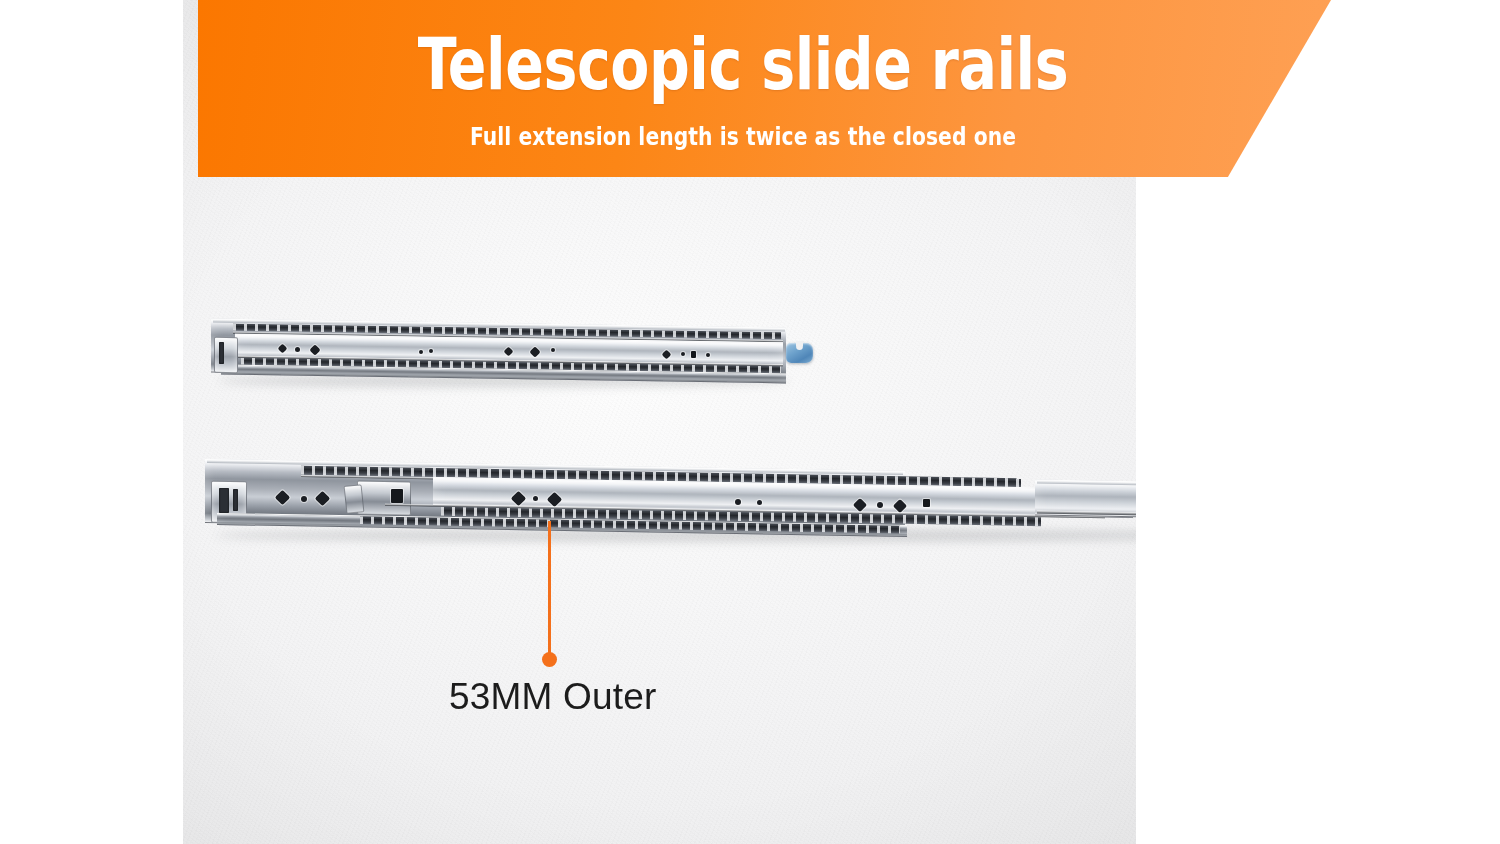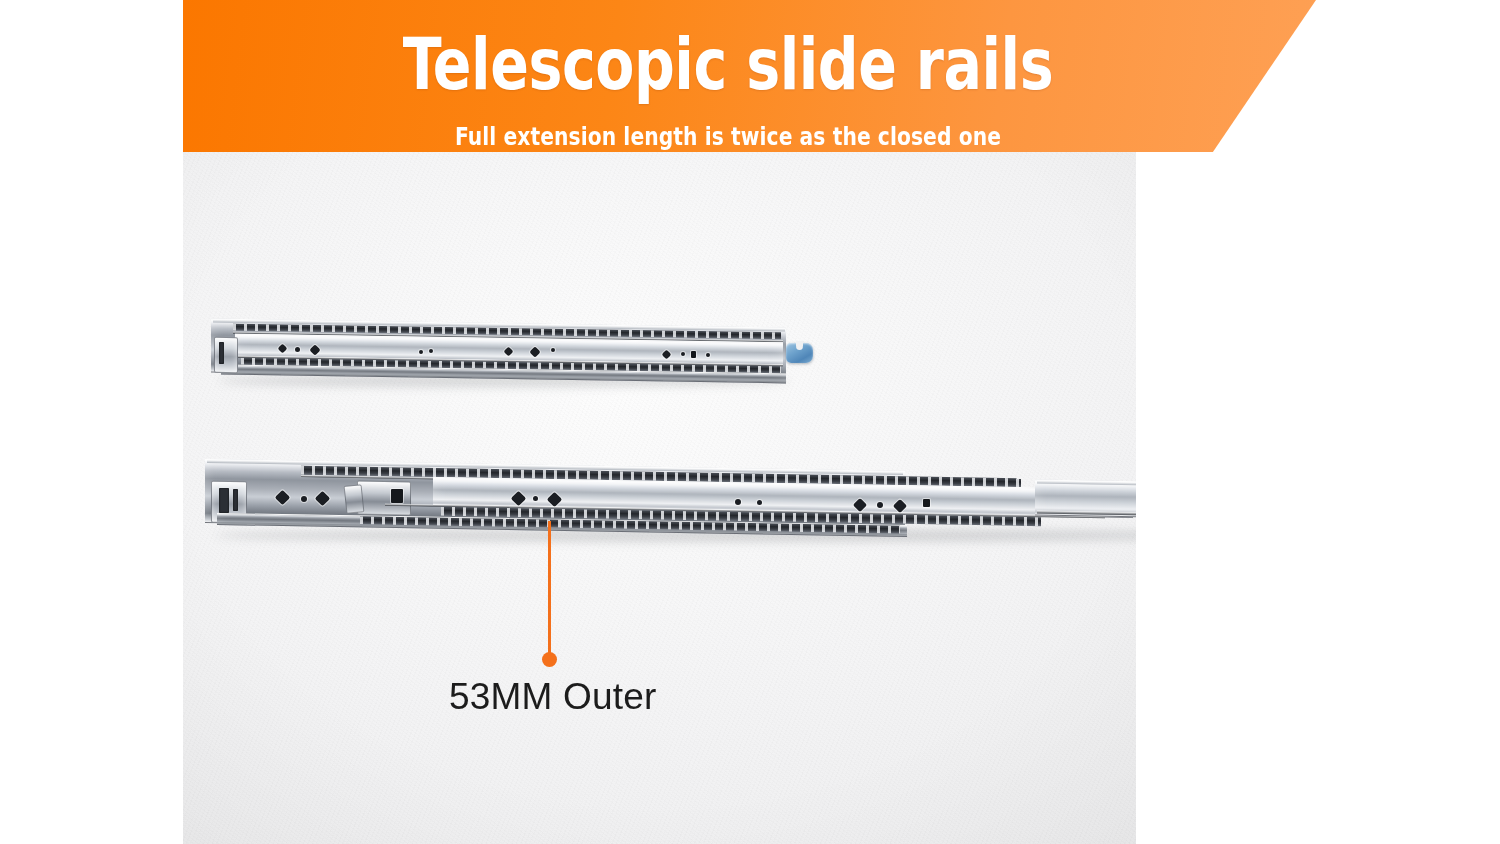--- a/index.html
+++ b/index.html
@@ -46,24 +46,24 @@
   #photo .vign {
     position: absolute;
     inset: 0;
     background: radial-gradient(ellipse 860px 680px at 50% 50%, rgba(0,0,0,0) 55%, rgba(0,0,0,.045) 100%);
     pointer-events: none;
   }
 
   
   #banner {
     position: absolute;
-    left: 183px;
+    left: 198px;
     top: 0px;
     width: 1133px;
-    height: 152px;
+    height: 177px;
     background: linear-gradient(97deg, #fb7700 0%, #fc8616 38%, #fd9640 72%, #fea054 100%);
     -webkit-clip-path: polygon(0 0, 100% 0, 100% 0, 90.9% 100%, 0 100%);
     clip-path: polygon(0 0, 100% 0, 100% 0, 90.9% 100%, 0 100%);
     overflow: hidden;
   }
   #banner-title {
     position: absolute;
     left: 0;
     top: 22px;
     width: 1090px;

